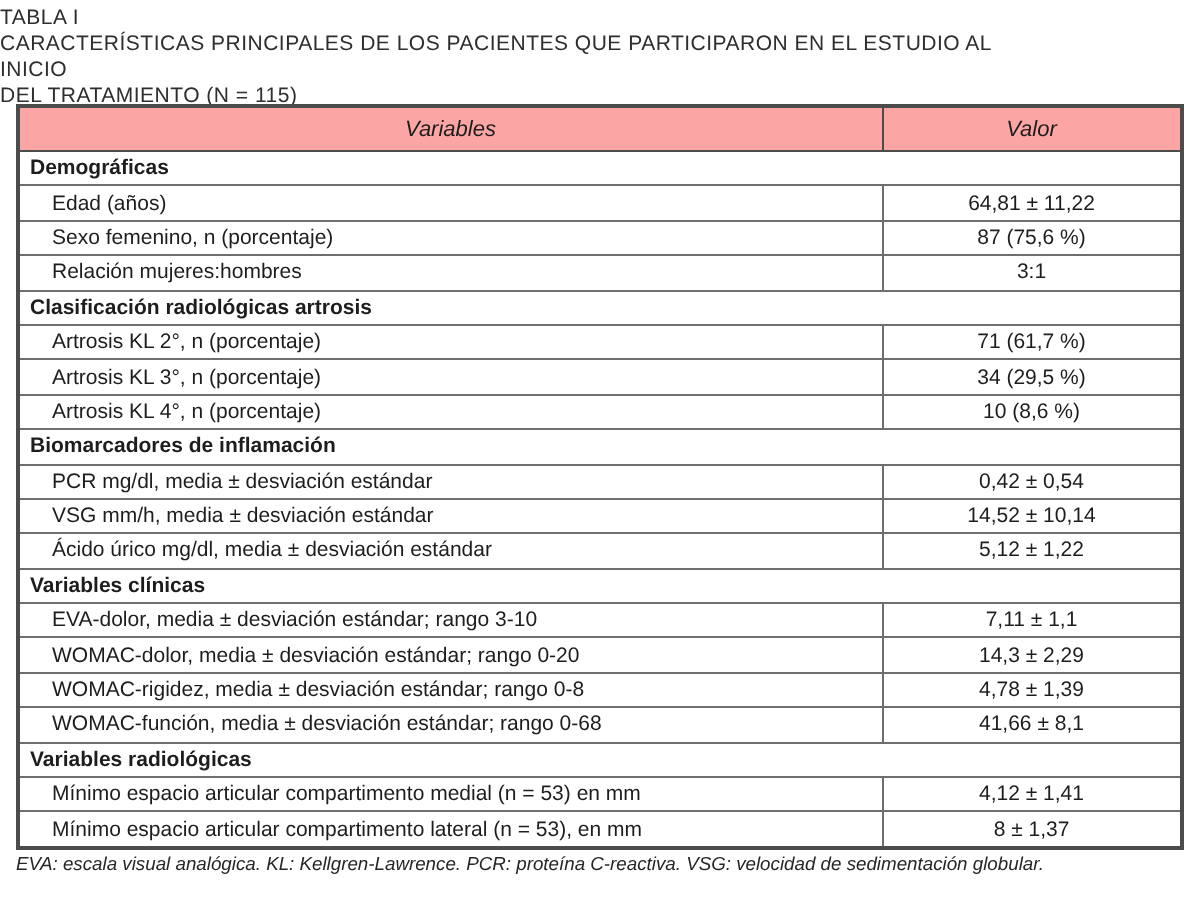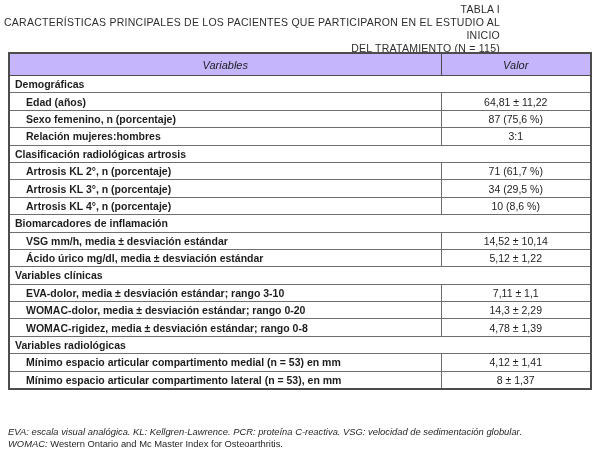--- a/index.html
+++ b/index.html
@@ -10,37 +10,37 @@
     background: #ffffff;
     font-family: "Liberation Sans", sans-serif;
     color: #232323;
     overflow: hidden;
   }
   .title-block {
     position: absolute;
     top: 3px;
     left: 0;
     width: 500px;
-    text-align: right;
+    text-align: left;
     font-size: 10.5px;
     line-height: 13px;
     letter-spacing: 0.25px;
     color: #2e2e2e;
   }
   .main-table {
     position: absolute;
     left: 8px;
     top: 52px;
     width: 584px;
     border-collapse: collapse;
     table-layout: fixed;
     border: 2px solid #4c4c4c;
   }
   .main-table th {
-    background: #c4b5fd;
+    background: #fca5a5;
     font-style: italic;
     font-weight: normal;
     font-size: 11px;
     height: 21px;
     text-align: center;
     border: 1px solid #4c4c4c;
     padding: 0;
     color: #1d1d1d;
   }
   .main-table td {
@@ -51,21 +51,20 @@
     color: #1d1d1d;
     white-space: nowrap;
     overflow: hidden;
   }
   .section-cell {
     font-weight: bold;
     padding-left: 5px !important;
   }
   .var-cell {
     padding-left: 16px !important;
-    font-weight: bold;
   }
   .val-cell {
     text-align: center;
     font-size: 11px;
     margin-top: 20px;
   }
   .col-var { width: 432px; }
   .col-val { width: 150px; }
   .footnote {
     position: absolute;
@@ -129,20 +128,24 @@
           <td class="val-cell">34 (29,5 %)</td>
         </tr>
         <tr>
           <td class="var-cell">Artrosis KL 4°, n (porcentaje)</td>
           <td class="val-cell">10 (8,6 %)</td>
         </tr>
         <tr>
           <td colspan="2" class="section-cell">Biomarcadores de inflamación</td>
         </tr>
         <tr>
+          <td class="var-cell">PCR mg/dl, media ± desviación estándar</td>
+          <td class="val-cell">0,42 ± 0,54</td>
+        </tr>
+        <tr>
           <td class="var-cell">VSG mm/h, media ± desviación estándar</td>
           <td class="val-cell">14,52 ± 10,14</td>
         </tr>
         <tr>
           <td class="var-cell">Ácido úrico mg/dl, media ± desviación estándar</td>
           <td class="val-cell">5,12 ± 1,22</td>
         </tr>
         <tr>
           <td colspan="2" class="section-cell">Variables clínicas</td>
         </tr>
@@ -152,35 +155,36 @@
         </tr>
         <tr>
           <td class="var-cell">WOMAC-dolor, media ± desviación estándar; rango 0-20</td>
           <td class="val-cell">14,3 ± 2,29</td>
         </tr>
         <tr>
           <td class="var-cell">WOMAC-rigidez, media ± desviación estándar; rango 0-8</td>
           <td class="val-cell">4,78 ± 1,39</td>
         </tr>
         <tr>
+          <td class="var-cell">WOMAC-función, media ± desviación estándar; rango 0-68</td>
+          <td class="val-cell">41,66 ± 8,1</td>
+        </tr>
+        <tr>
           <td colspan="2" class="section-cell">Variables radiológicas</td>
         </tr>
         <tr>
           <td class="var-cell">Mínimo espacio articular compartimento medial (n = 53) en mm</td>
           <td class="val-cell">4,12 ± 1,41</td>
         </tr>
         <tr>
           <td class="var-cell">Mínimo espacio articular compartimento lateral (n = 53), en mm</td>
           <td class="val-cell">8 ± 1,37</td>
         </tr>
       </tbody>
   </table>
 
   <div class="footnote">
     <div>
       <span class="it">EVA: escala visual analógica. KL: Kellgren-Lawrence. PCR: proteína C-reactiva. VSG: velocidad de sedimentación globular.</span>
     </div>
-    <div>
-      <span class="it">WOMAC:</span><span class="rm"> Western Ontario and Mc Master Index for Osteoarthritis.</span>
-    </div>
   </div>
 
 </div>
 
 </body></html>

